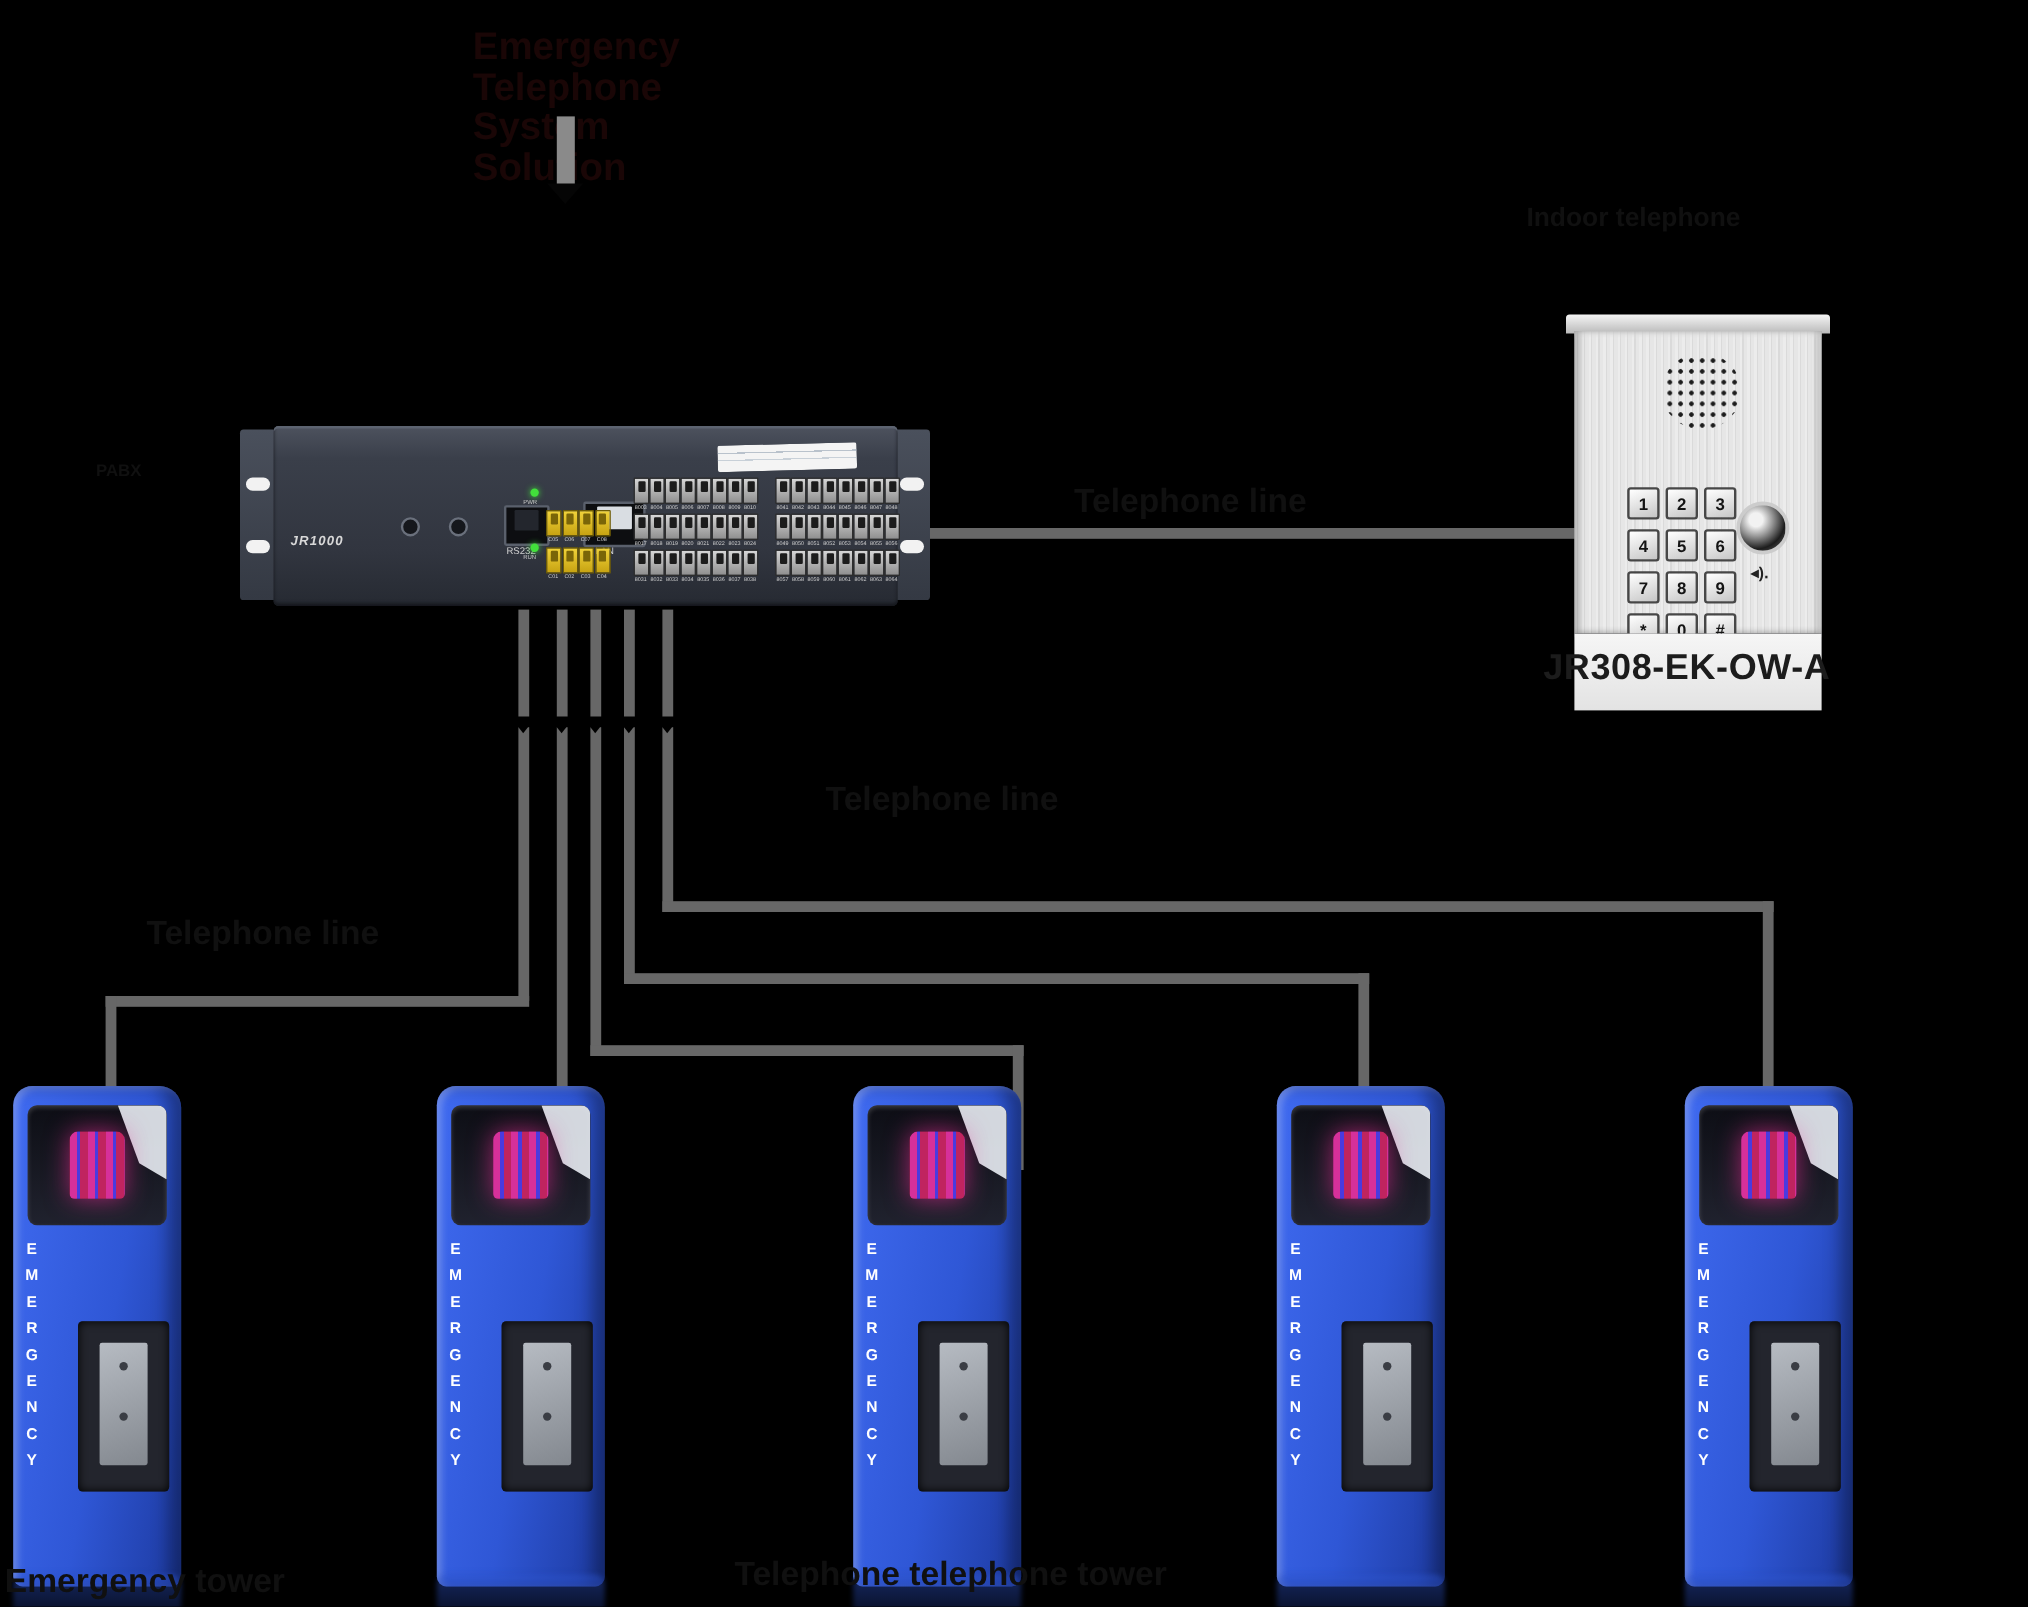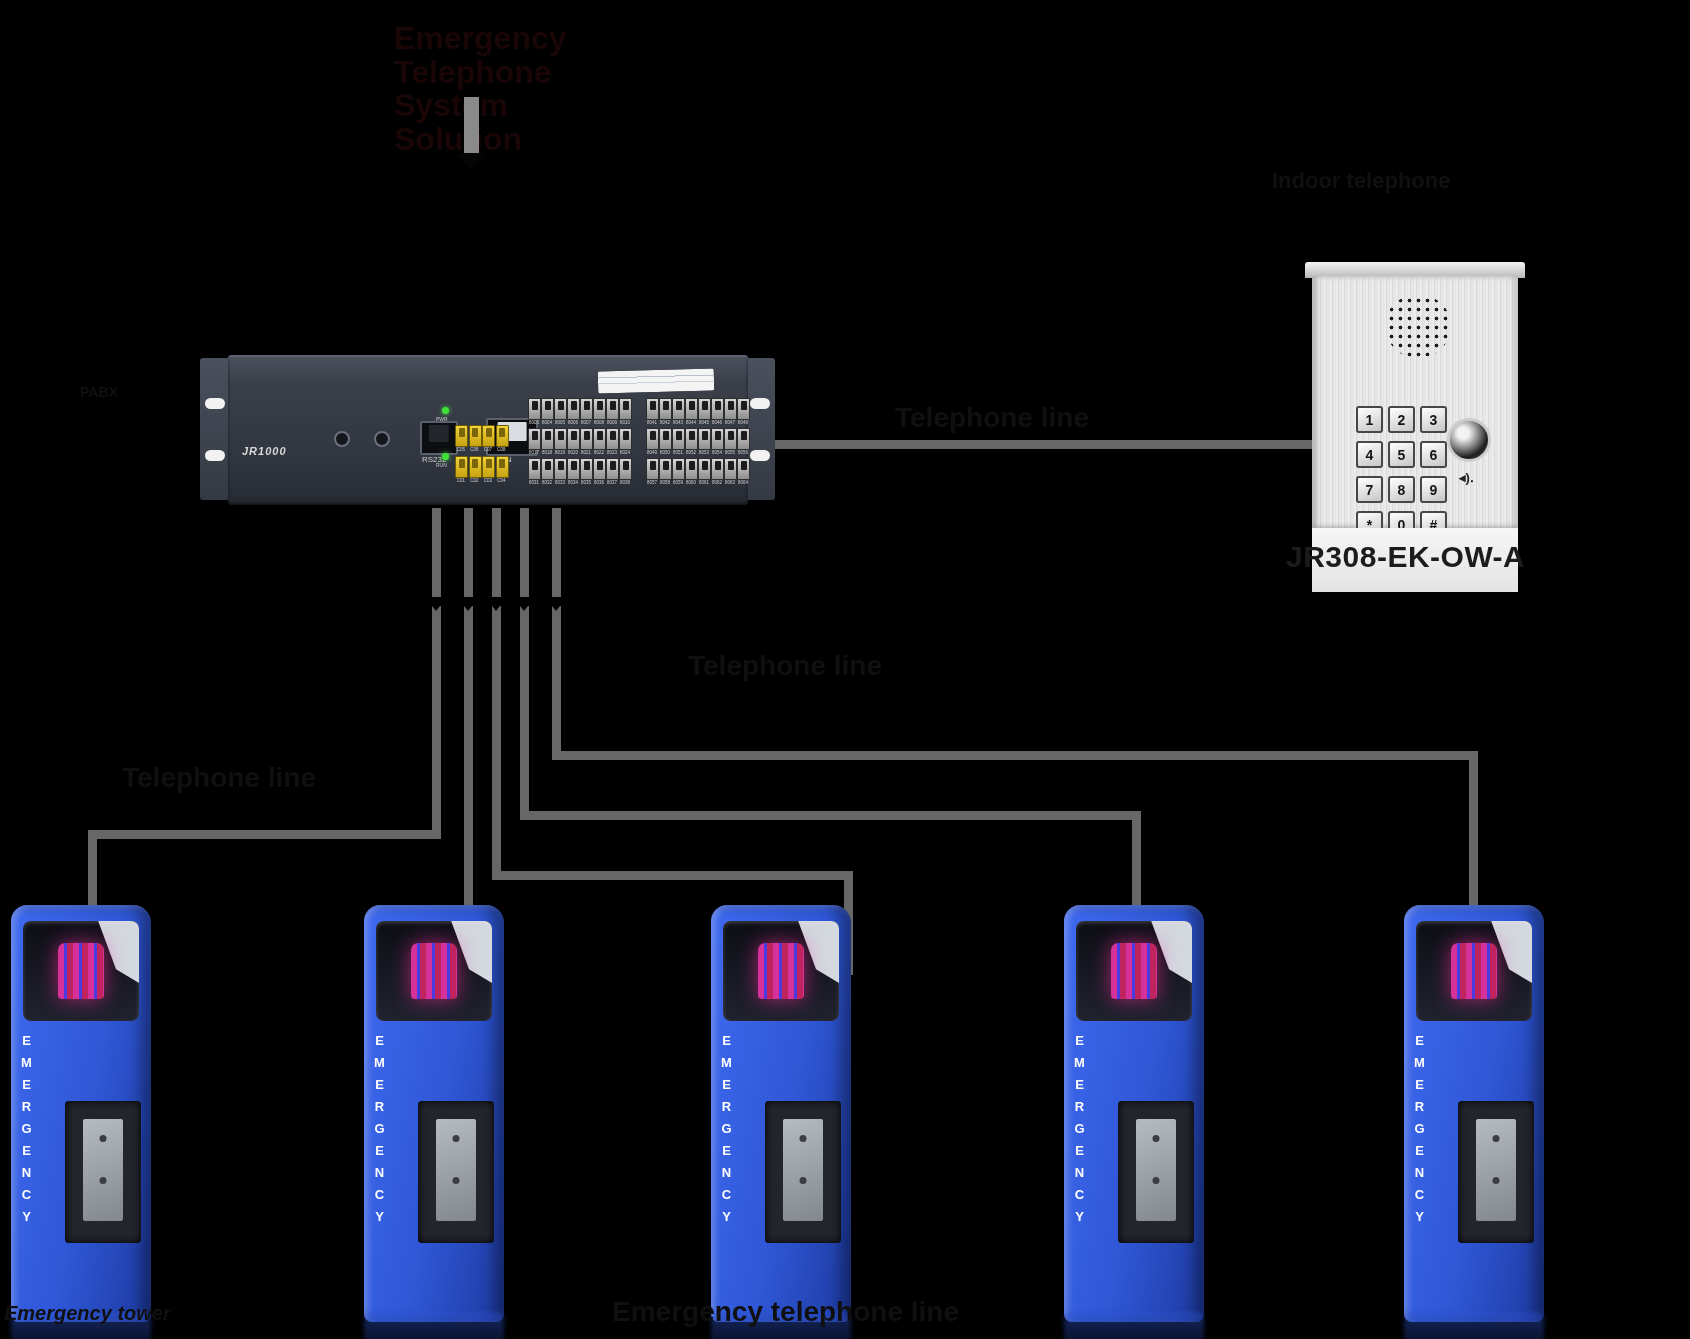--- a/index.html
+++ b/index.html
@@ -492,16 +492,16 @@
       <div class="twr-glare"></div>
       <div class="twr-beacon"></div>
     </div>
     <div class="twr-label">EMERGENCY</div>
     <div class="twr-panel">
       <div class="twr-plate"></div>
     </div>
     <div class="twr-reflect"></div>
   </div>
 
-  <div class="dark-label abs" style="left:4px;top:1302px;font-size:20px;font-style:italic;">Emergency tower</div>
-  <div class="dark-label abs" style="left:612px;top:1296px;font-size:28px;">Emergency telephone line</div>
+  <div class="dark-label abs" style="left:4px;top:1302px;font-size:28px;">Emergency tower</div>
+  <div class="dark-label abs" style="left:612px;top:1296px;font-size:28px;">Telephone telephone tower</div>
 
 </div>
 
 </body></html>

